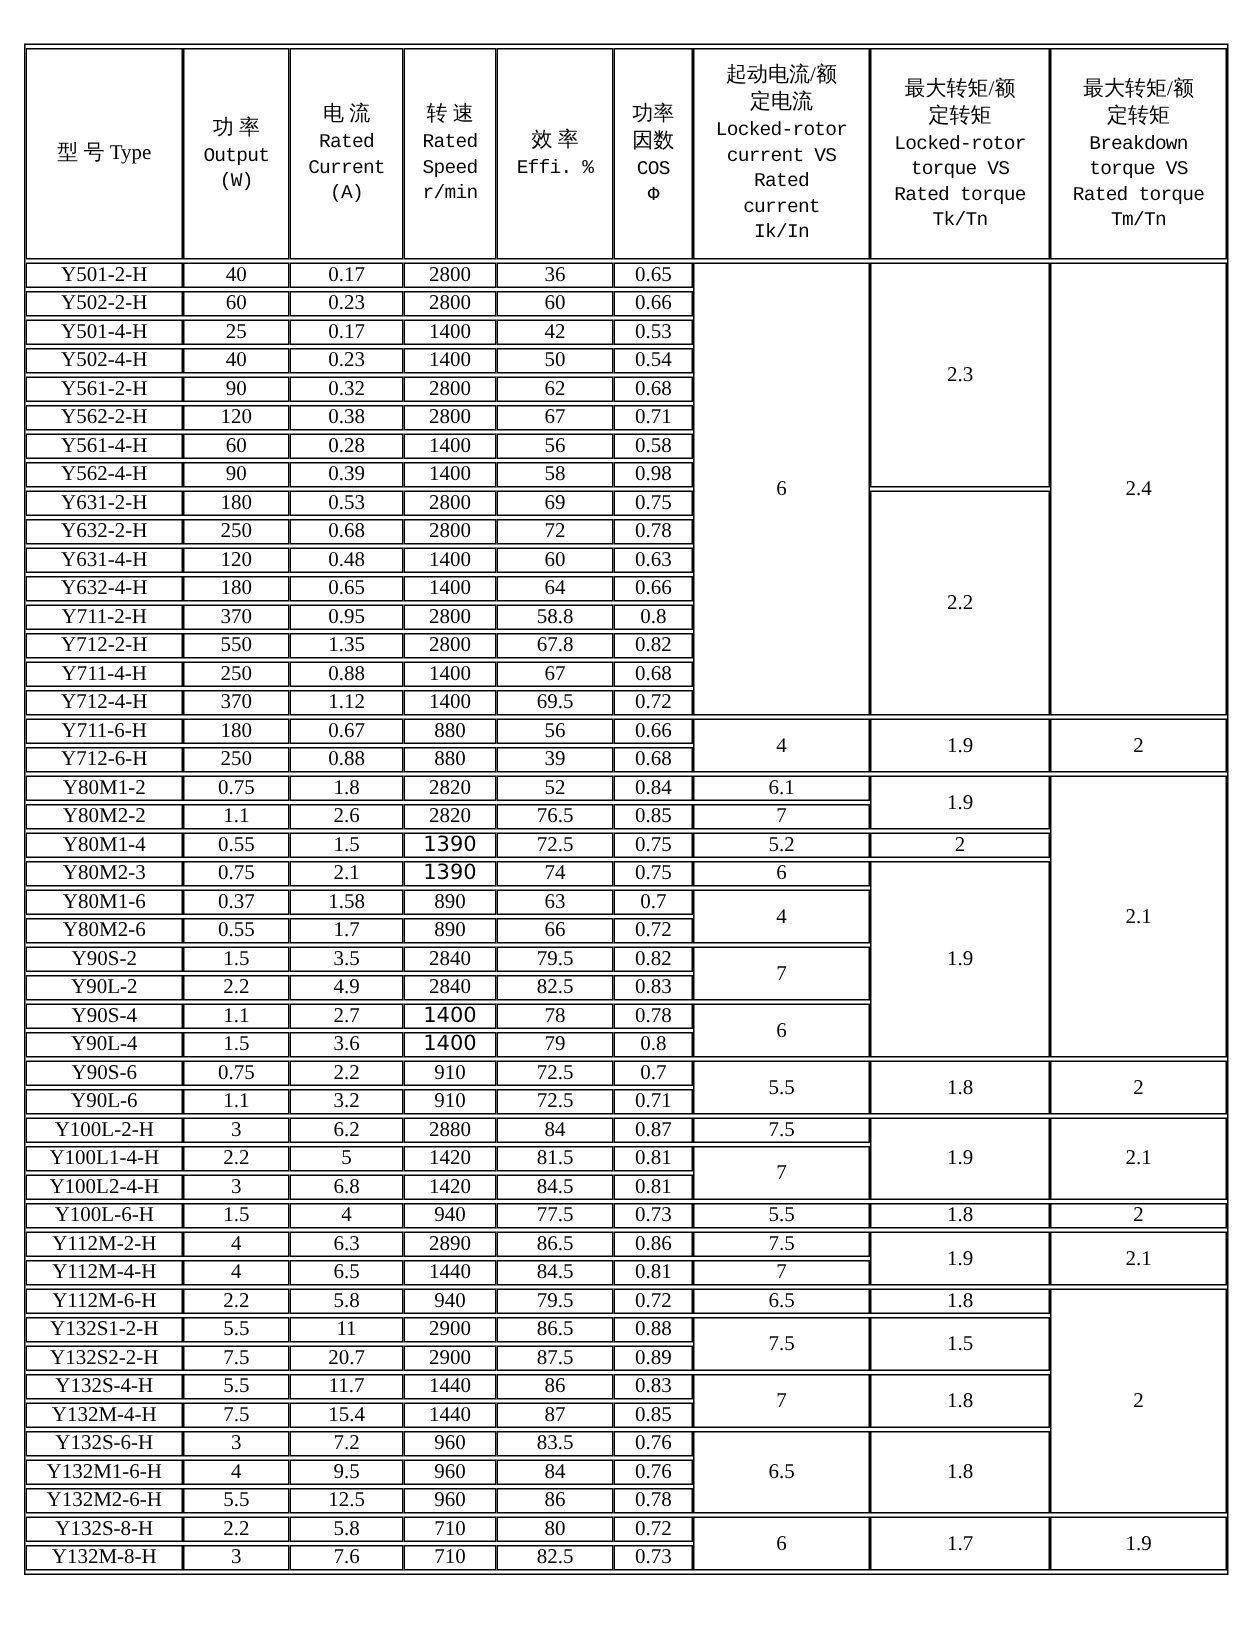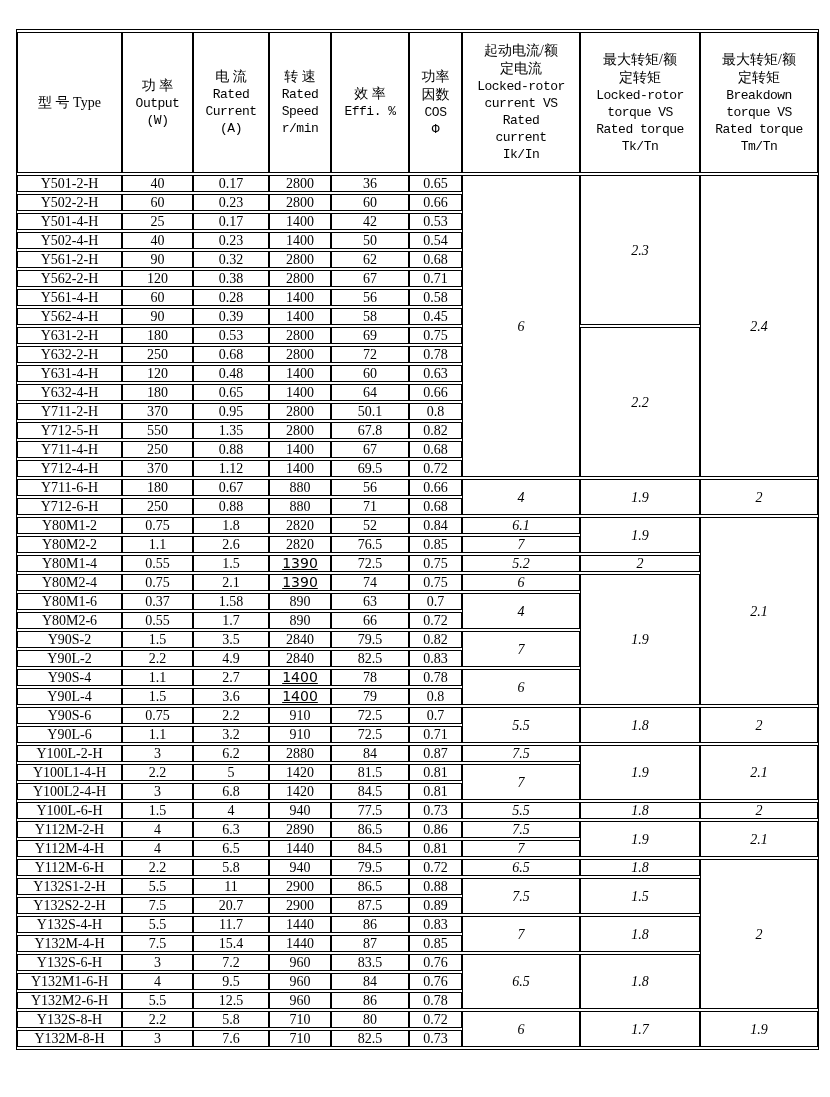--- a/index.html
+++ b/index.html
@@ -52,25 +52,23 @@
   }
   th .en {
     font-size: 13px;
     line-height: 17px;
     font-family: "Liberation Mono", "DejaVu Sans Mono", monospace;
     letter-spacing: -0.5px;
   }
   td.alt-font {
     font-family: "DejaVu Sans", sans-serif;
     font-size: 12.5px;
-    text-decoration: underline;
   }
   td.merged {
     font-size: 14px;
-    font-style: italic;
   }
 </style>
 </head>
 <body>
 
 <div class="page">
   <div class="table-wrap">
     <table class="spec-table">
       <colgroup>
         <col style="width:105px">
@@ -201,21 +199,21 @@
             <td>1400</td>
             <td>56</td>
             <td>0.58</td>
           </tr>
           <tr>
             <td>Y562-4-H</td>
             <td>90</td>
             <td>0.39</td>
             <td>1400</td>
             <td>58</td>
-            <td>0.45</td>
+            <td>0.98</td>
           </tr>
           <tr>
             <td>Y631-2-H</td>
             <td>180</td>
             <td>0.53</td>
             <td>2800</td>
             <td>69</td>
             <td>0.75</td>
             <td class="merged" rowspan="8">2.2</td>
           </tr>
@@ -241,25 +239,25 @@
             <td>0.65</td>
             <td>1400</td>
             <td>64</td>
             <td>0.66</td>
           </tr>
           <tr>
             <td>Y711-2-H</td>
             <td>370</td>
             <td>0.95</td>
             <td>2800</td>
-            <td>50.1</td>
+            <td>58.8</td>
             <td>0.8</td>
           </tr>
           <tr>
-            <td>Y712-5-H</td>
+            <td>Y712-2-H</td>
             <td>550</td>
             <td>1.35</td>
             <td>2800</td>
             <td>67.8</td>
             <td>0.82</td>
           </tr>
           <tr>
             <td>Y711-4-H</td>
             <td>250</td>
             <td>0.88</td>
@@ -284,21 +282,21 @@
             <td>0.66</td>
             <td class="merged" rowspan="2">4</td>
             <td class="merged" rowspan="2">1.9</td>
             <td class="merged" rowspan="2">2</td>
           </tr>
           <tr>
             <td>Y712-6-H</td>
             <td>250</td>
             <td>0.88</td>
             <td>880</td>
-            <td>71</td>
+            <td>39</td>
             <td>0.68</td>
           </tr>
           <tr>
             <td>Y80M1-2</td>
             <td>0.75</td>
             <td>1.8</td>
             <td>2820</td>
             <td>52</td>
             <td>0.84</td>
             <td class="merged" rowspan="1">6.1</td>
@@ -318,21 +316,21 @@
             <td>Y80M1-4</td>
             <td>0.55</td>
             <td>1.5</td>
             <td class="alt-font">1390</td>
             <td>72.5</td>
             <td>0.75</td>
             <td class="merged" rowspan="1">5.2</td>
             <td class="merged" rowspan="1">2</td>
           </tr>
           <tr>
-            <td>Y80M2-4</td>
+            <td>Y80M2-3</td>
             <td>0.75</td>
             <td>2.1</td>
             <td class="alt-font">1390</td>
             <td>74</td>
             <td>0.75</td>
             <td class="merged" rowspan="1">6</td>
             <td class="merged" rowspan="7">1.9</td>
           </tr>
           <tr>
             <td>Y80M1-6</td>

